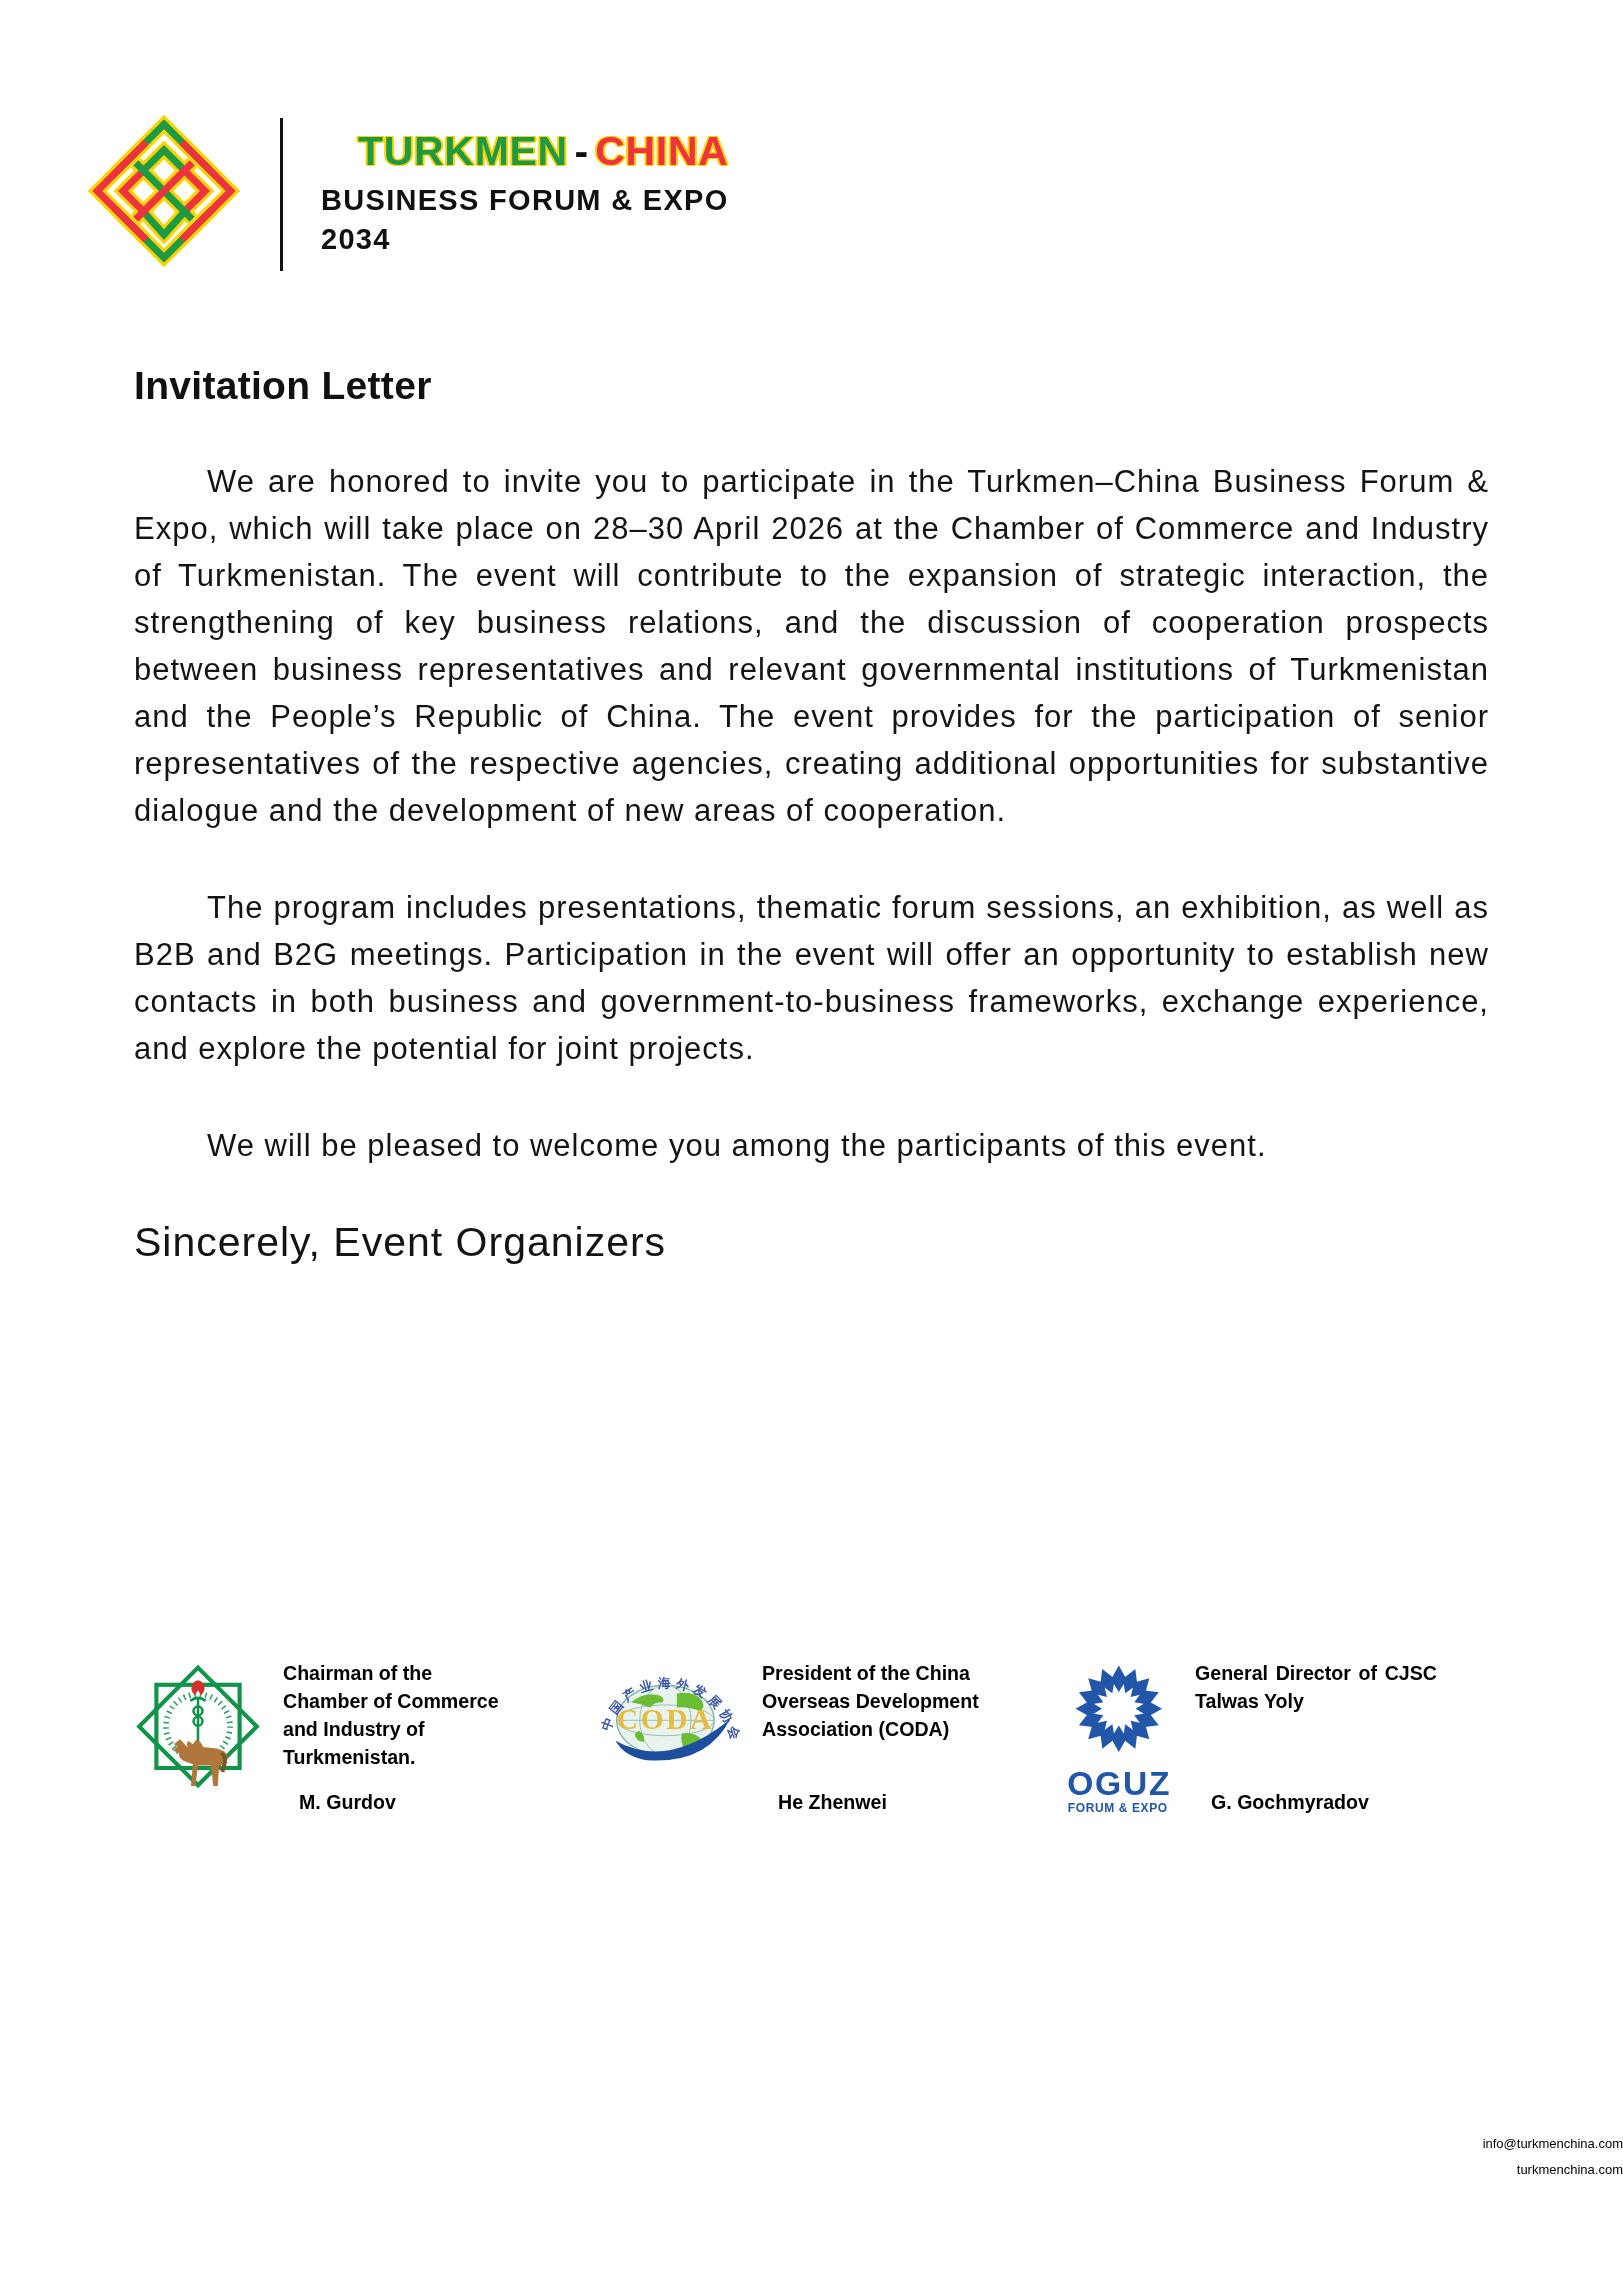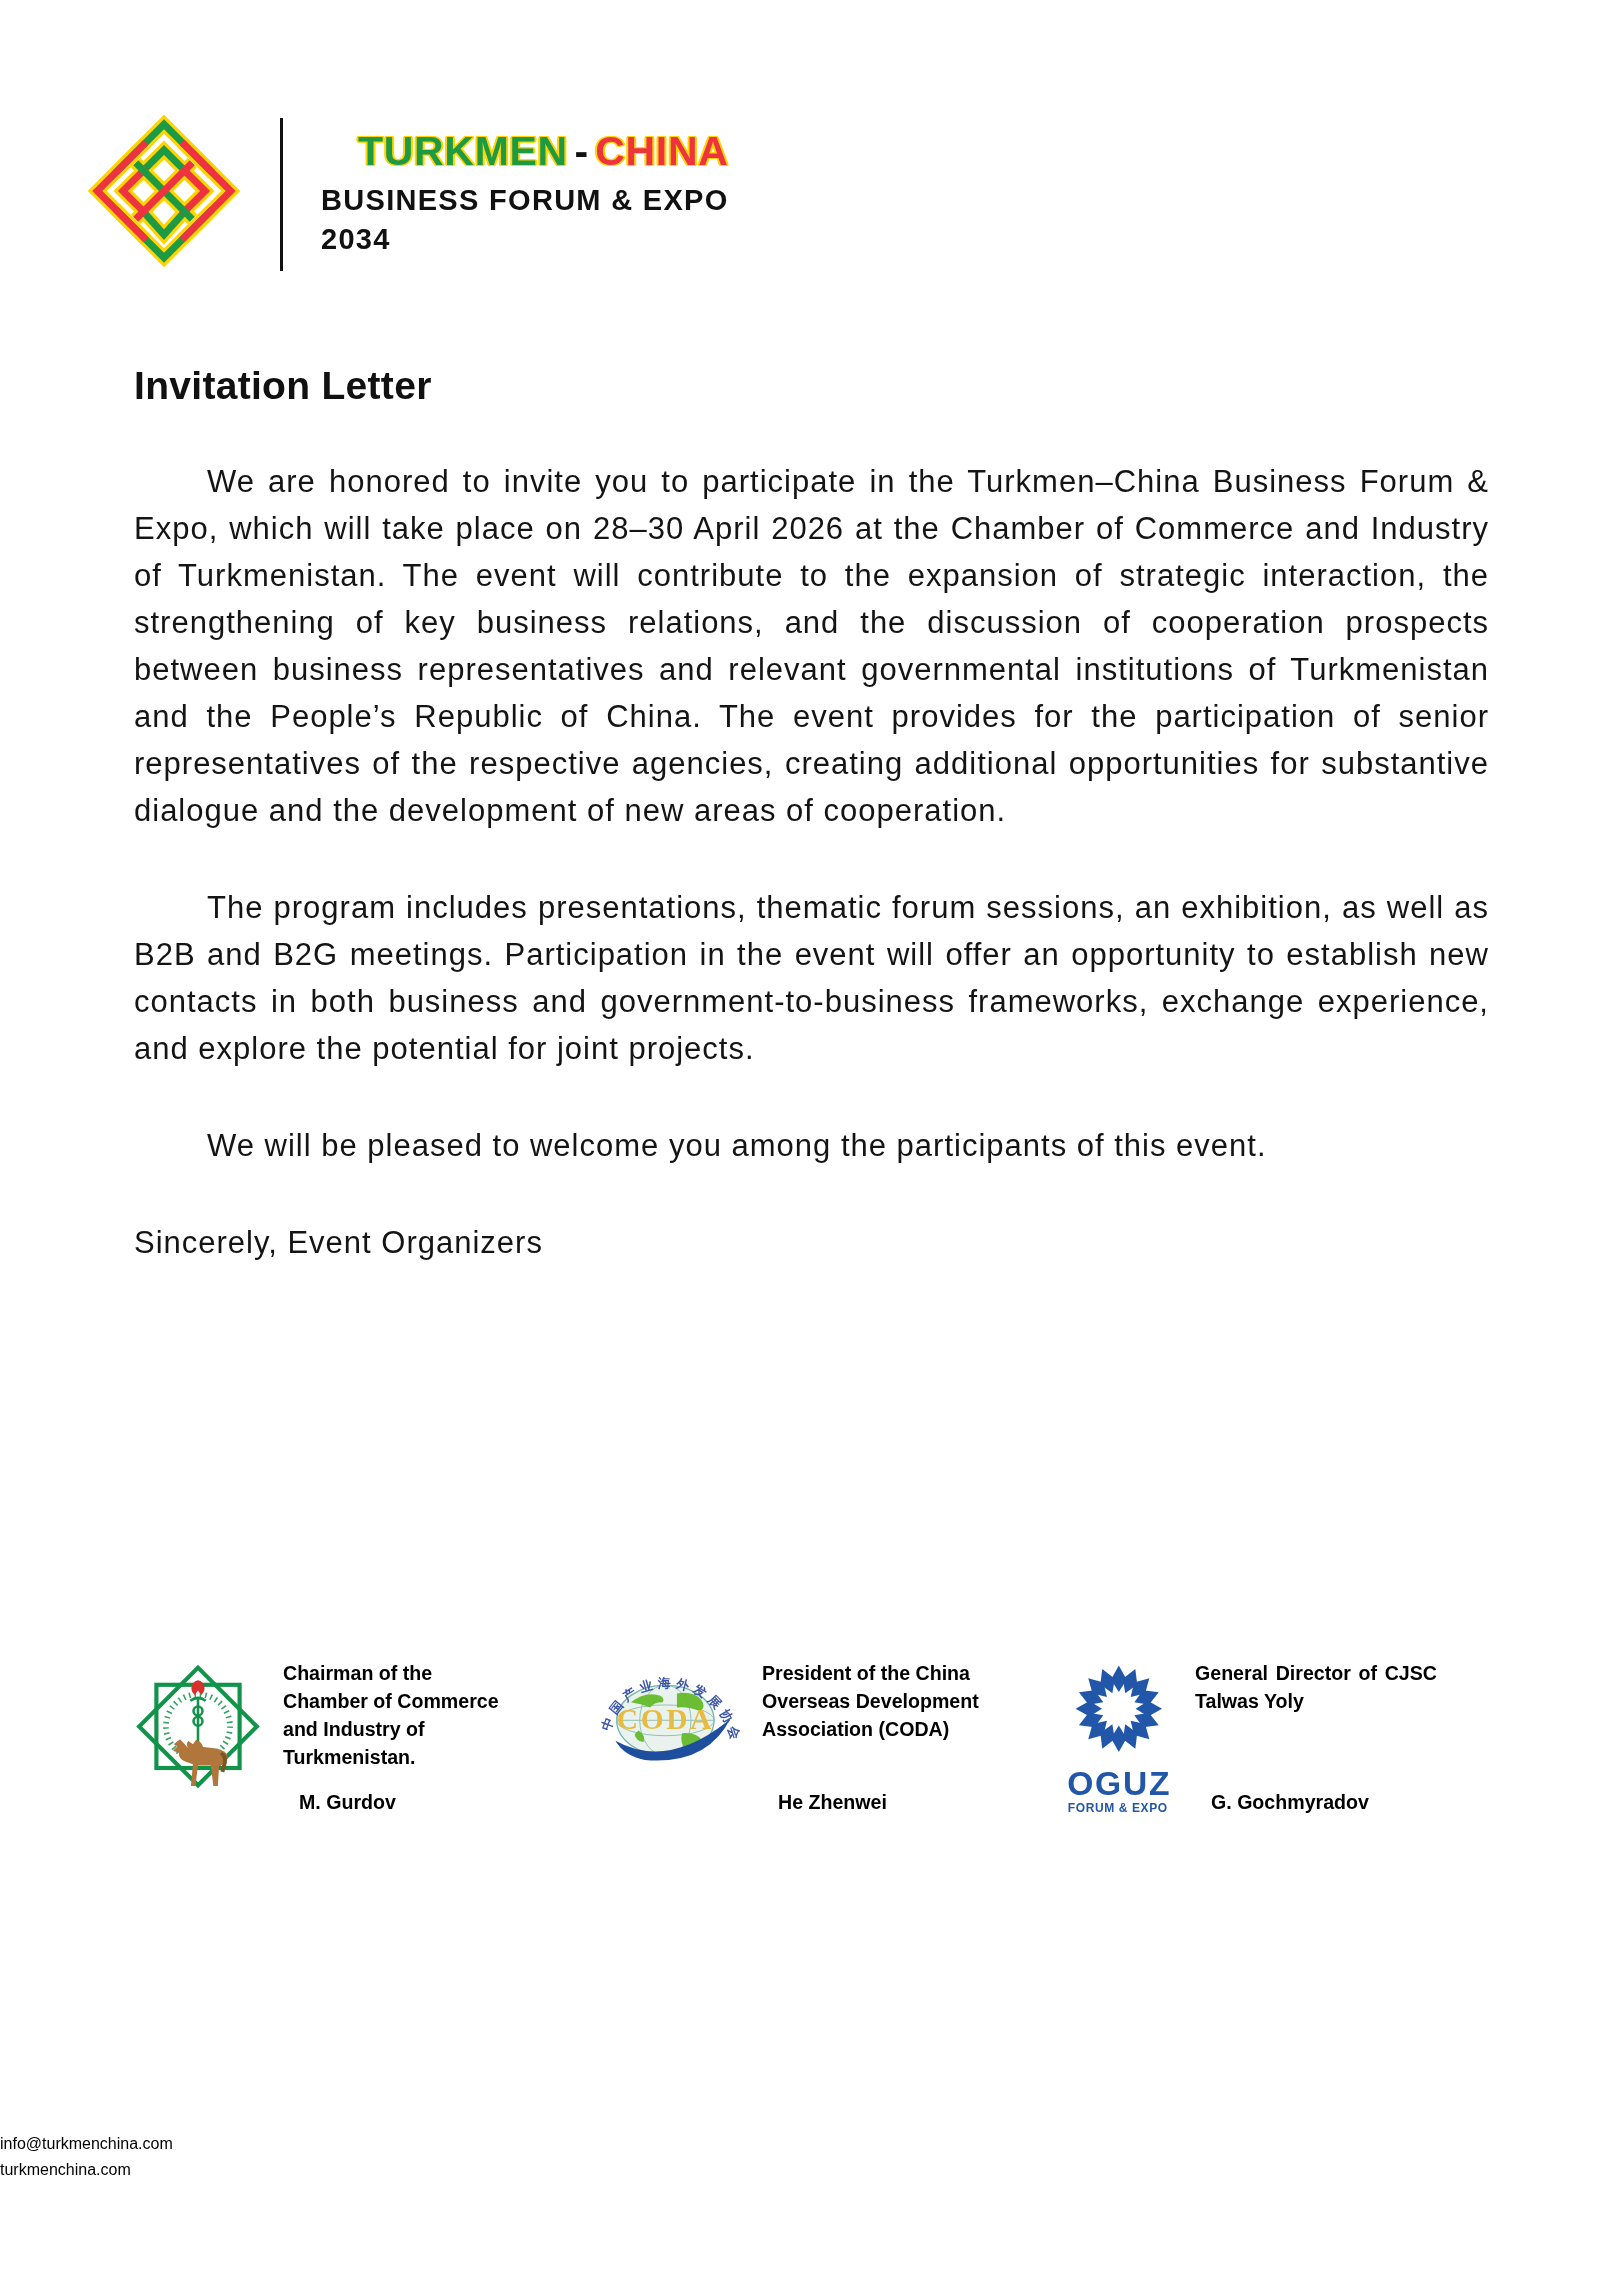--- a/index.html
+++ b/index.html
@@ -43,40 +43,40 @@
   .letter{position:absolute;left:134px;top:364px;width:1355px;}
   .letter-title{
     text-align:left;font-size:39px;font-weight:700;letter-spacing:0.3px;color:#111;
     margin:0;
   }
   .salutation{margin:56px 0 0;font-size:31px;line-height:47px;letter-spacing:1px;}
   .para{
     margin:50px 0 0;font-size:31px;line-height:47px;letter-spacing:1px;
     text-align:justify;text-indent:73px;
   }
-  .closing{margin:50px 0 0;font-size:31px;line-height:47px;letter-spacing:1px;}
+  .closing{margin:50px 0 0;font-size:41px;line-height:47px;letter-spacing:1px;}
 
   
   .signatures{
     position:absolute;left:134px;top:1656px;width:1355px;
     display:flex;justify-content:space-between;
   }
   .sig{display:flex;gap:21px;width:423px;}
   .sig-logo{flex:0 0 auto;}
   .sig-text{padding-top:2.6px;font-size:19.6px;font-weight:700;line-height:28px;color:#000;}
   .sig-title{margin:0;height:113px;}
   .sig-title.w360{max-width:236px;}
   .sig-title.w380{max-width:249px;}
   .sig-title.w370{max-width:242px;text-align:justify;}
   .sig-name{margin:16px;}
 
   
   .footer{
     position:absolute;left:0;right:0;top:2131px;
-    text-align:left;font-size:16px;font-weight:400;line-height:25.5px;color:#000;
+    text-align:right;font-size:13px;font-weight:400;line-height:25.5px;color:#000;
   }
 </style>
 </head>
 <body>
 
 <div class="page">
 
   <svg class="knot-logo" viewBox="0 0 240 240" aria-hidden="true">
     <g fill="none" stroke="#ffd400" stroke-width="21" stroke-linejoin="miter">
       <path d="M44,92 L120,16 L196,92"></path>

